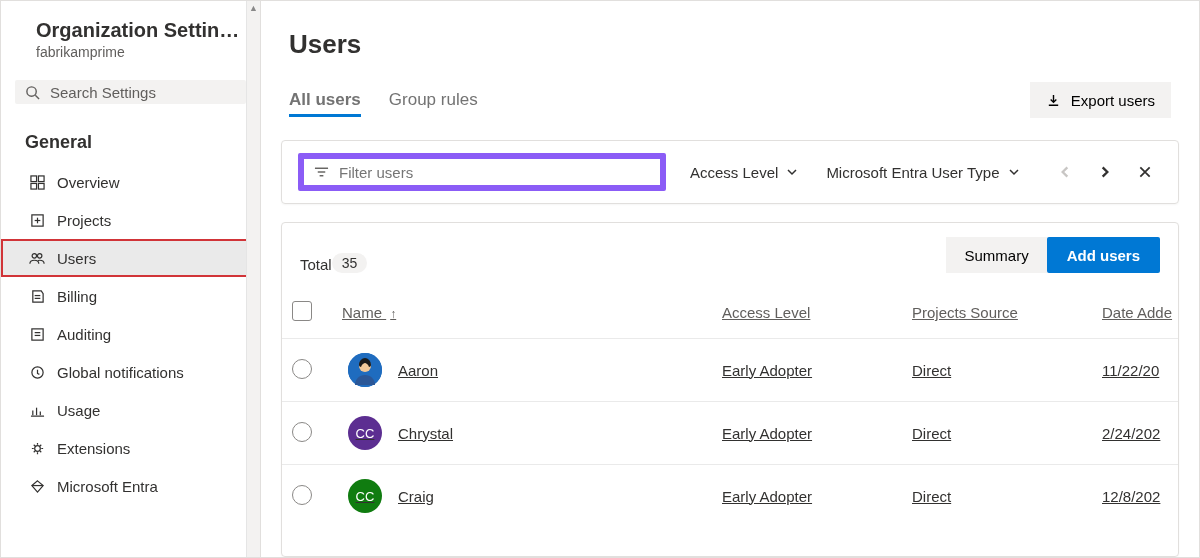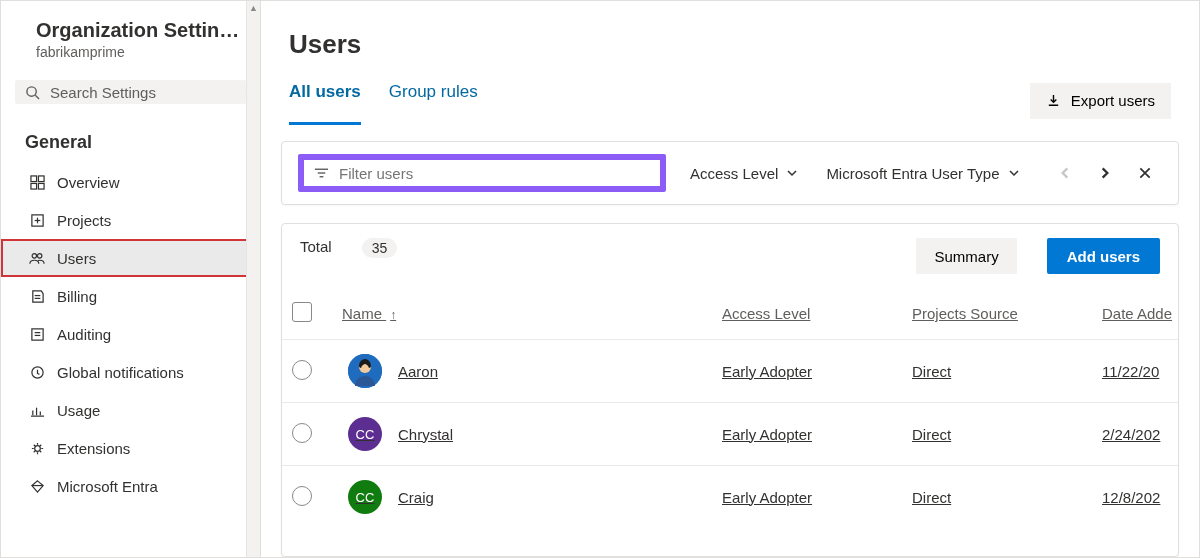--- a/index.html
+++ b/index.html
@@ -47,21 +47,21 @@
   }
   .nav li.selected { background: #eaeaea; }
   .nav li.highlighted { outline: 2px solid #d13438; outline-offset: -2px; }
   .nav .icon { width: 16px; height: 16px; display:flex;align-items:center;justify-content:center; color:#323130; flex-shrink:0;}
   
   .main { flex: 1; padding: 0; display:flex; flex-direction:column; overflow:hidden;}
   .main-header { padding: 28px 28px 0 28px; display:flex; flex-direction:column; }
   .page-title { font-size: 26px; font-weight: 600; }
   .tabs-row { display:flex; align-items:center; justify-content:space-between; margin-top: 22px;}
   .tabs { display:flex; gap: 28px; }
-  .tab { font-size: 17px; padding-bottom: 20px; cursor:pointer; color:#0369a1;}
+  .tab { font-size: 17px; padding-bottom: 4px; cursor:pointer; color:#737373;}
   .tab.active { font-weight:600; border-bottom: 3px solid #0078d4; }
   .export-btn {
     background: #f3f2f1; border:none; height:36px; padding: 10px 16px;
     display:flex;align-items:center;gap:10px; font-size:15px; cursor:pointer;
     margin-bottom: 6px;
   }
   
   .filter-card {
     margin: 16px 20px 0 20px;
     border: 1px solid #e1dfdd; border-radius: 4px;
@@ -84,22 +84,22 @@
   .nav-arrows button.disabled { color:#c8c6c4; cursor:default;}
   
   .table-card {
     margin: 18px 20px 0 20px;
     border: 1px solid #e1dfdd; border-radius: 4px;
     box-shadow: 0 1px 2px rgba(0,0,0,0.04);
     overflow: hidden;
     flex:1;
   }
   .table-toolbar {
-    display:flex; align-items:flex-start; padding: 14px 18px;
-    gap: 30px;
+    display:flex; align-items:flex-end; padding: 14px 18px;
+    gap: 0;
   }
   .total-label { font-size:15px; }
   .total-badge { background:#f3f2f1; border-radius: 12px; padding: 2px 10px; font-size:14px; }
   .spacer { flex:1; }
   .summary-btn { background:#f3f2f1;border:none;height:36px;padding:0 18px;font-size:15px;cursor:pointer;}
   .add-btn { background:#0078d4;color:#fff;border:none;height:36px;padding:0 20px;font-size:15px;font-weight:600;cursor:pointer;border-radius:2px;}
   .tbl { width:100%; border-collapse: collapse; table-layout:fixed;}
   .tbl th, .tbl td { text-align:left; padding: 14px 10px; font-size:15px; border-top: 1px solid #eaeaea; white-space:nowrap;text-decoration:underline;}
   .tbl th { color:#605e5c; font-weight:400; border-top:none;}
   .col-check { width: 50px; text-align:center;}

